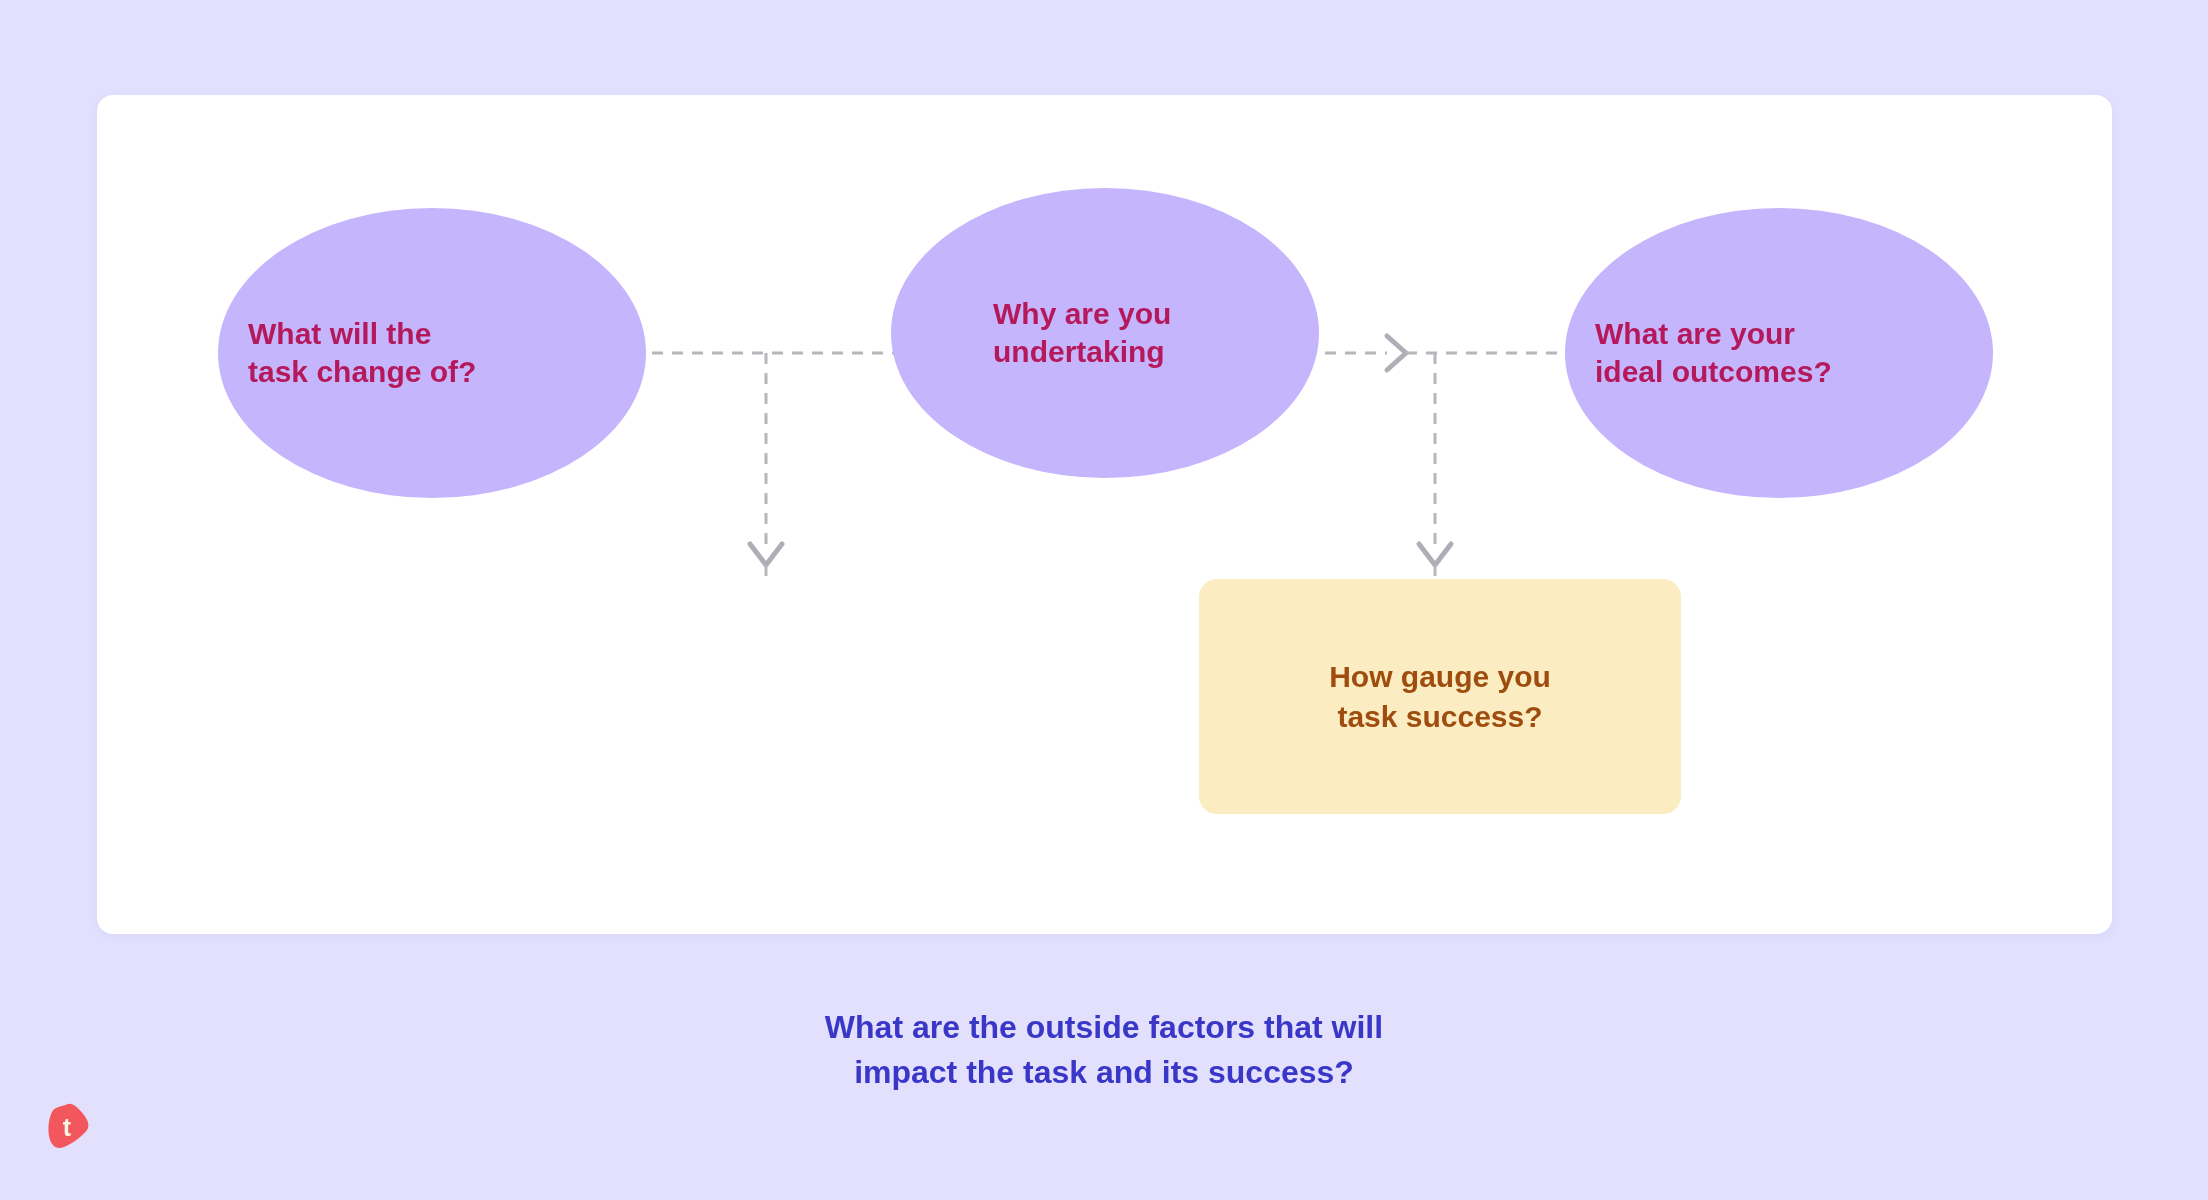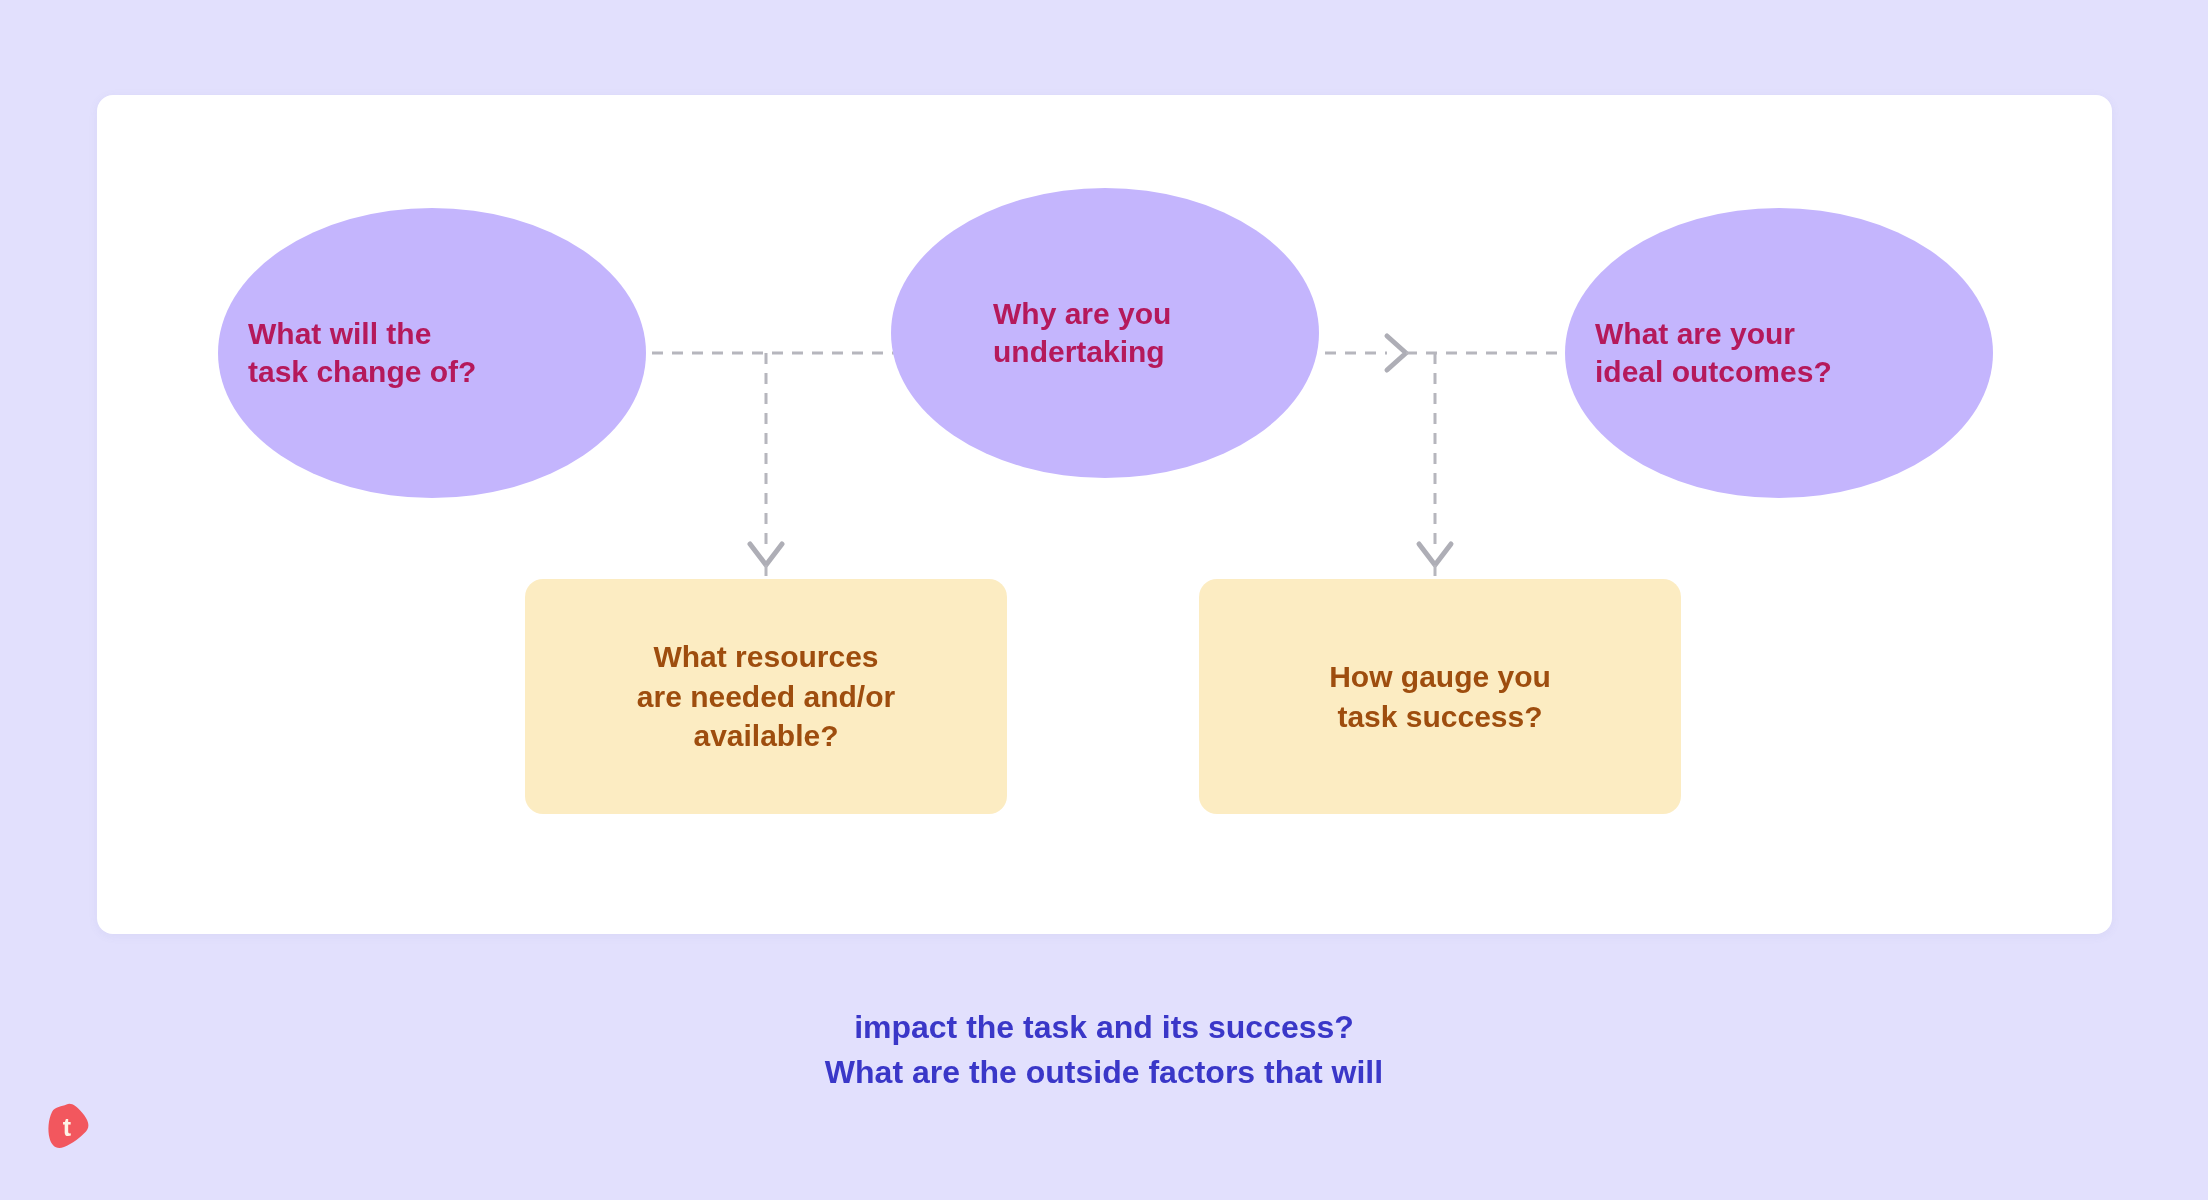--- a/index.html
+++ b/index.html
@@ -177,41 +177,34 @@
       </div>
     </div>
 
     <div class="node-ellipse ellipse-3">
       <div class="node-text">
         <div>What are your</div>
         <div>ideal outcomes?</div>
       </div>
     </div>
 
-    <div class="node-box box-1">
-      <div class="node-text">
-        <div>What resources</div>
-        <div>are needed and/or</div>
-        <div>available?</div>
-      </div>
-    </div>
 
     <div class="node-box box-2">
       <div class="node-text">
         <div>How gauge you</div>
         <div>task success?</div>
       </div>
     </div>
 
   </div>
 </div>
 
 <div class="caption">
+  <div>What are the outside factors that will</div>
   <div>impact the task and its success?</div>
-  <div>What are the outside factors that will</div>
 </div>
 
 <div class="logo-badge">
   <svg width="54" height="54" viewBox="0 0 54 54" aria-hidden="true">
     <path d="M24.5 4.5 C29 2.2 34 5.5 40 12.5 C46.5 20 48.5 26.5 44 31.5 C39 37 30 44 22 47 C14.5 49.8 9.5 46 7.5 38 C5.6 30.4 6.2 19.5 10 12 C13 6.2 20 6.8 24.5 4.5 Z" fill="#f2575e"></path>
     <text x="25" y="36" font-family="Liberation Sans, sans-serif" font-size="25" font-weight="bold" fill="#fdf4e6" text-anchor="middle" id="logo-letter-text">t</text>
   </svg>
 </div>
 
 </body></html>

